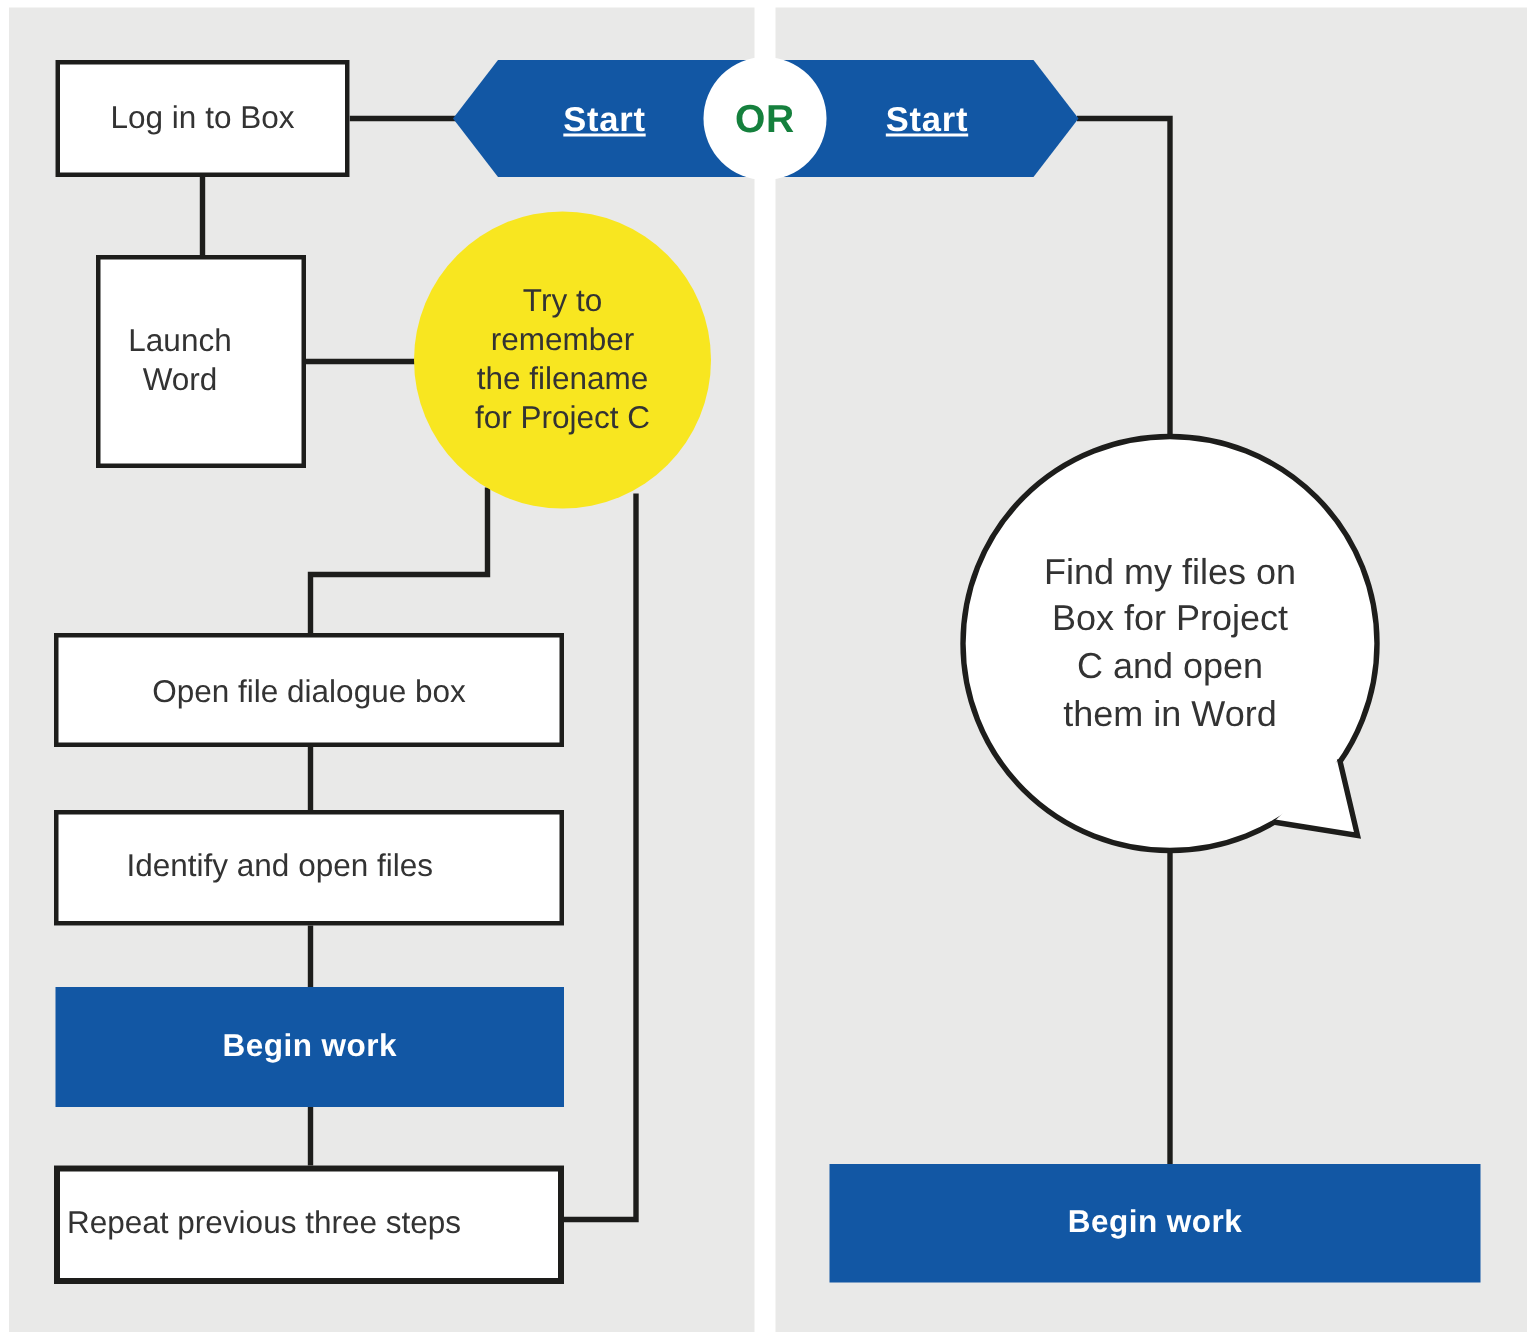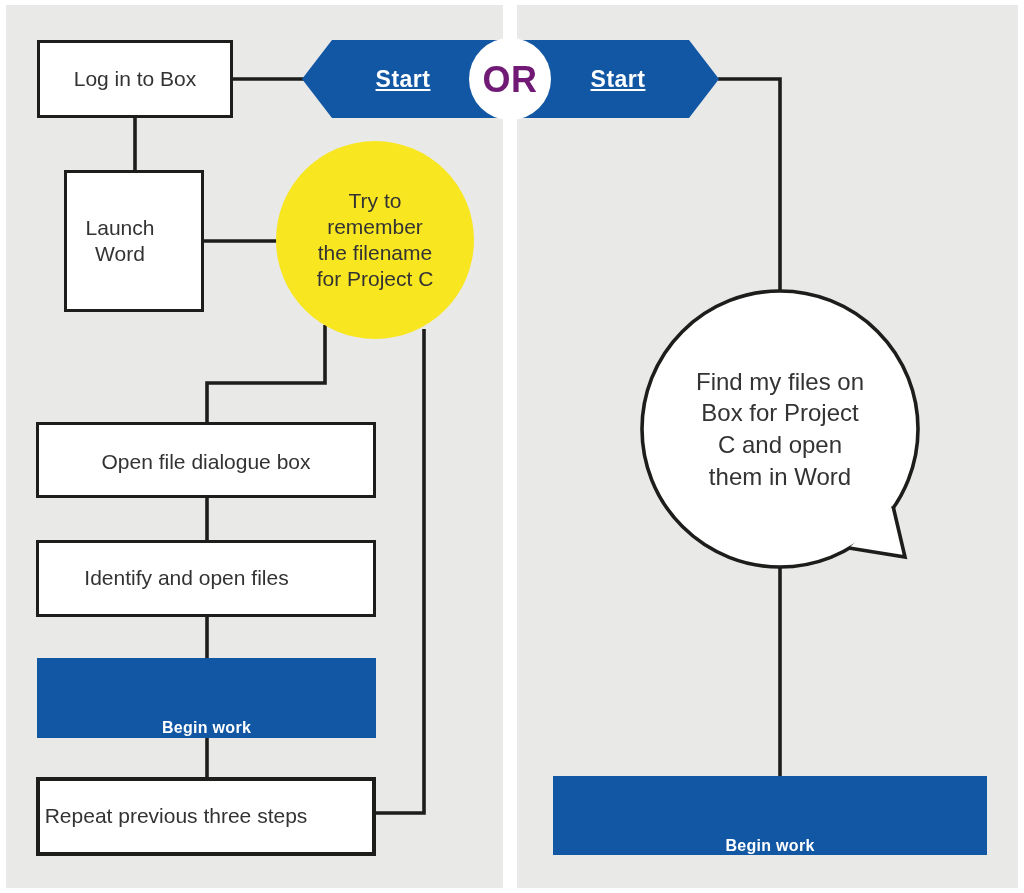--- a/index.html
+++ b/index.html
@@ -45,22 +45,22 @@
   .box-thick { border-width: 4px; }
   .blue-box {
     position: absolute;
     background: #1257a4;
   }
   .white-bold { color: #ffffff; font-weight: bold; }
 
   .fs-body   { font-size: 21px; }
   .fs-bubble { font-size: 24px; line-height: 1.32; }
   .fs-start  { font-size: 23px; letter-spacing: 0.5px; text-decoration: underline; }
-  .fs-begin  { font-size: 16px; letter-spacing: 0.3px; margin-top: 30px; }
-  .fs-or     { font-size: 36px; font-weight: bold; color: #701a75; letter-spacing: 0.5px; }
+  .fs-begin  { font-size: 21px; letter-spacing: 0.3px; }
+  .fs-or     { font-size: 26px; font-weight: bold; color: #15803d; letter-spacing: 0.5px; }
 </style>
 </head>
 <body>
 
 <div id="canvas">
 
   <div id="panel-left" class="panel"></div>
   <div id="panel-right" class="panel"></div>
 
   <svg id="diagram-svg" viewBox="0 0 1024 893" xmlns="http://www.w3.org/2000/svg">

